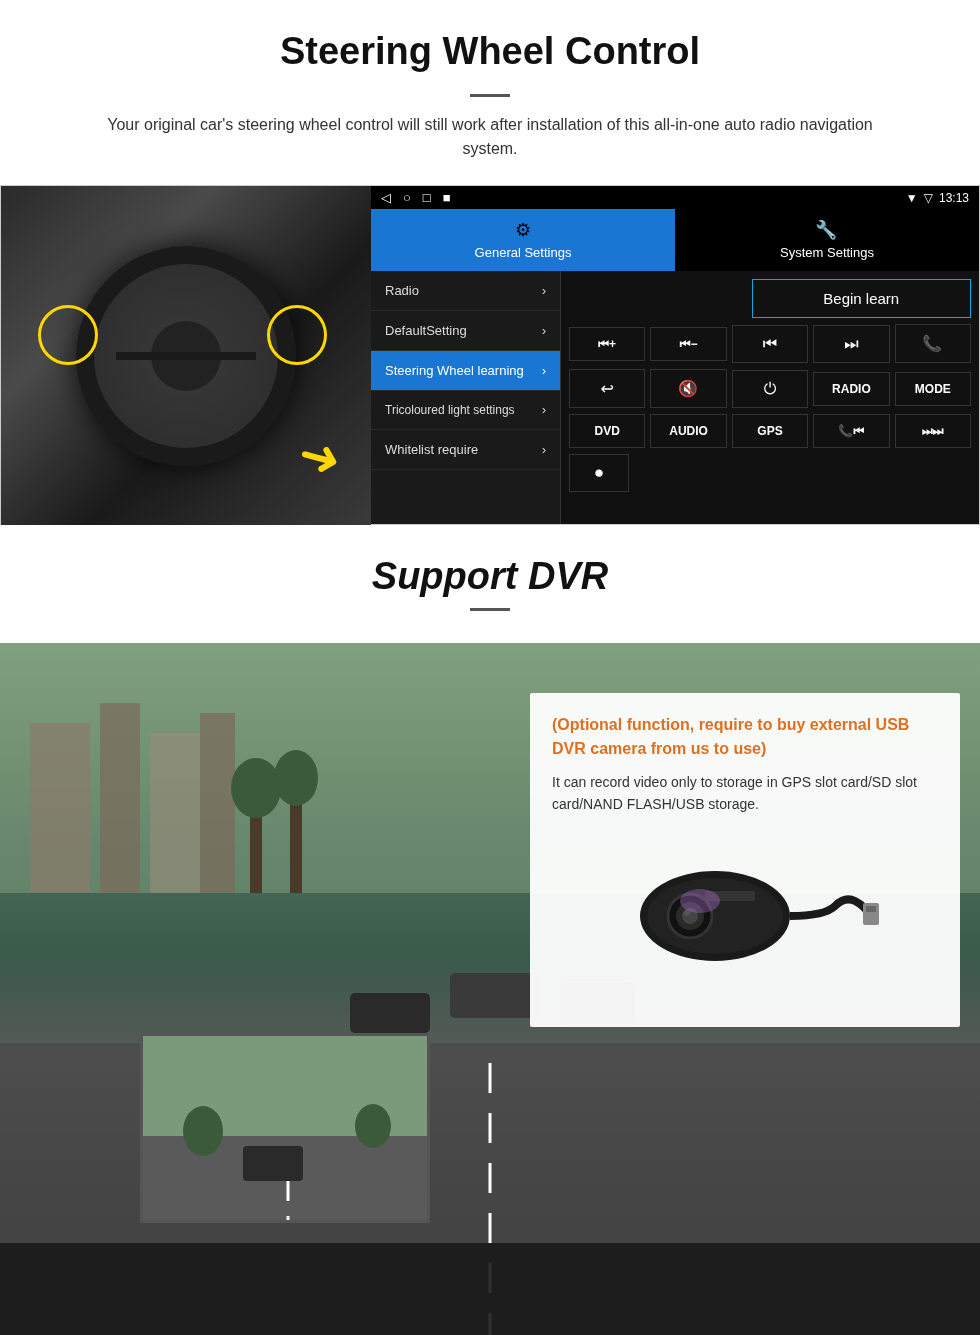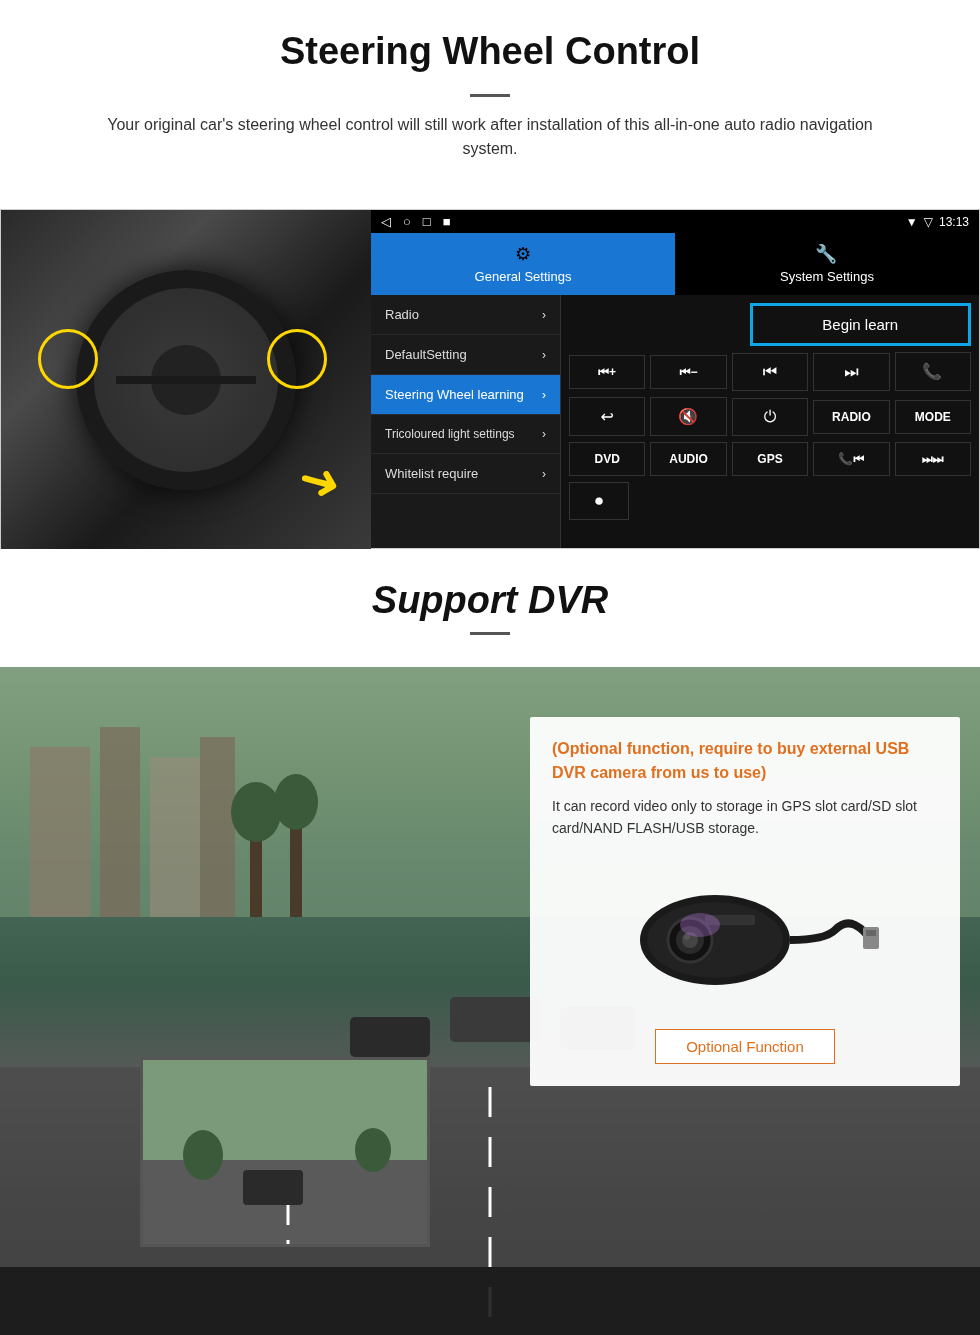--- a/index.html
+++ b/index.html
@@ -24,21 +24,21 @@
     .section1 .divider {
       width: 40px;
       height: 3px;
       background: #555;
       margin: 0 auto 16px;
     }
     .section1 .subtitle {
       font-size: 16px;
       color: #333;
       max-width: 820px;
-      margin: 0 auto 28px;
+      margin: 0 auto 4px;
       line-height: 1.5;
     }
 
     
     .ui-area {
       display: flex;
       width: 100%;
       height: 340px;
       background: #000;
       border: 1px solid #ccc;
@@ -197,21 +197,21 @@
       flex-direction: column;
       gap: 6px;
     }
     .ctrl-row {
       display: flex;
       gap: 5px;
       align-items: center;
     }
     .begin-learn-btn {
       background: #111;
-      border: 3px solid #0ea5e9;
+      border: 1px solid #0ea5e9;
       color: #fff;
       padding: 10px 20px;
       font-size: 15px;
       cursor: pointer;
       flex: 1;
       text-align: center;
     }
     .ctrl-btn {
       background: #111;
       border: 1px solid #333;
@@ -517,16 +517,15 @@
 
           <path d="M 185 75 Q 220 75 230 65 Q 240 55 250 60 Q 260 65 265 75" stroke="#1a1a1a" stroke-width="8" fill="none"></path>
 
           <rect x="258" y="62" width="16" height="22" rx="2" fill="#888"></rect>
           <rect x="261" y="65" width="10" height="6" fill="#666"></rect>
 
           <ellipse cx="95" cy="60" rx="20" ry="12" fill="#cc88ff" opacity="0.3"></ellipse>
         </svg>
       </div>
 
-      <button class="optional-btn">Optional Function</button>
     </div>
   </div>
 </div>
 
 </body></html>

